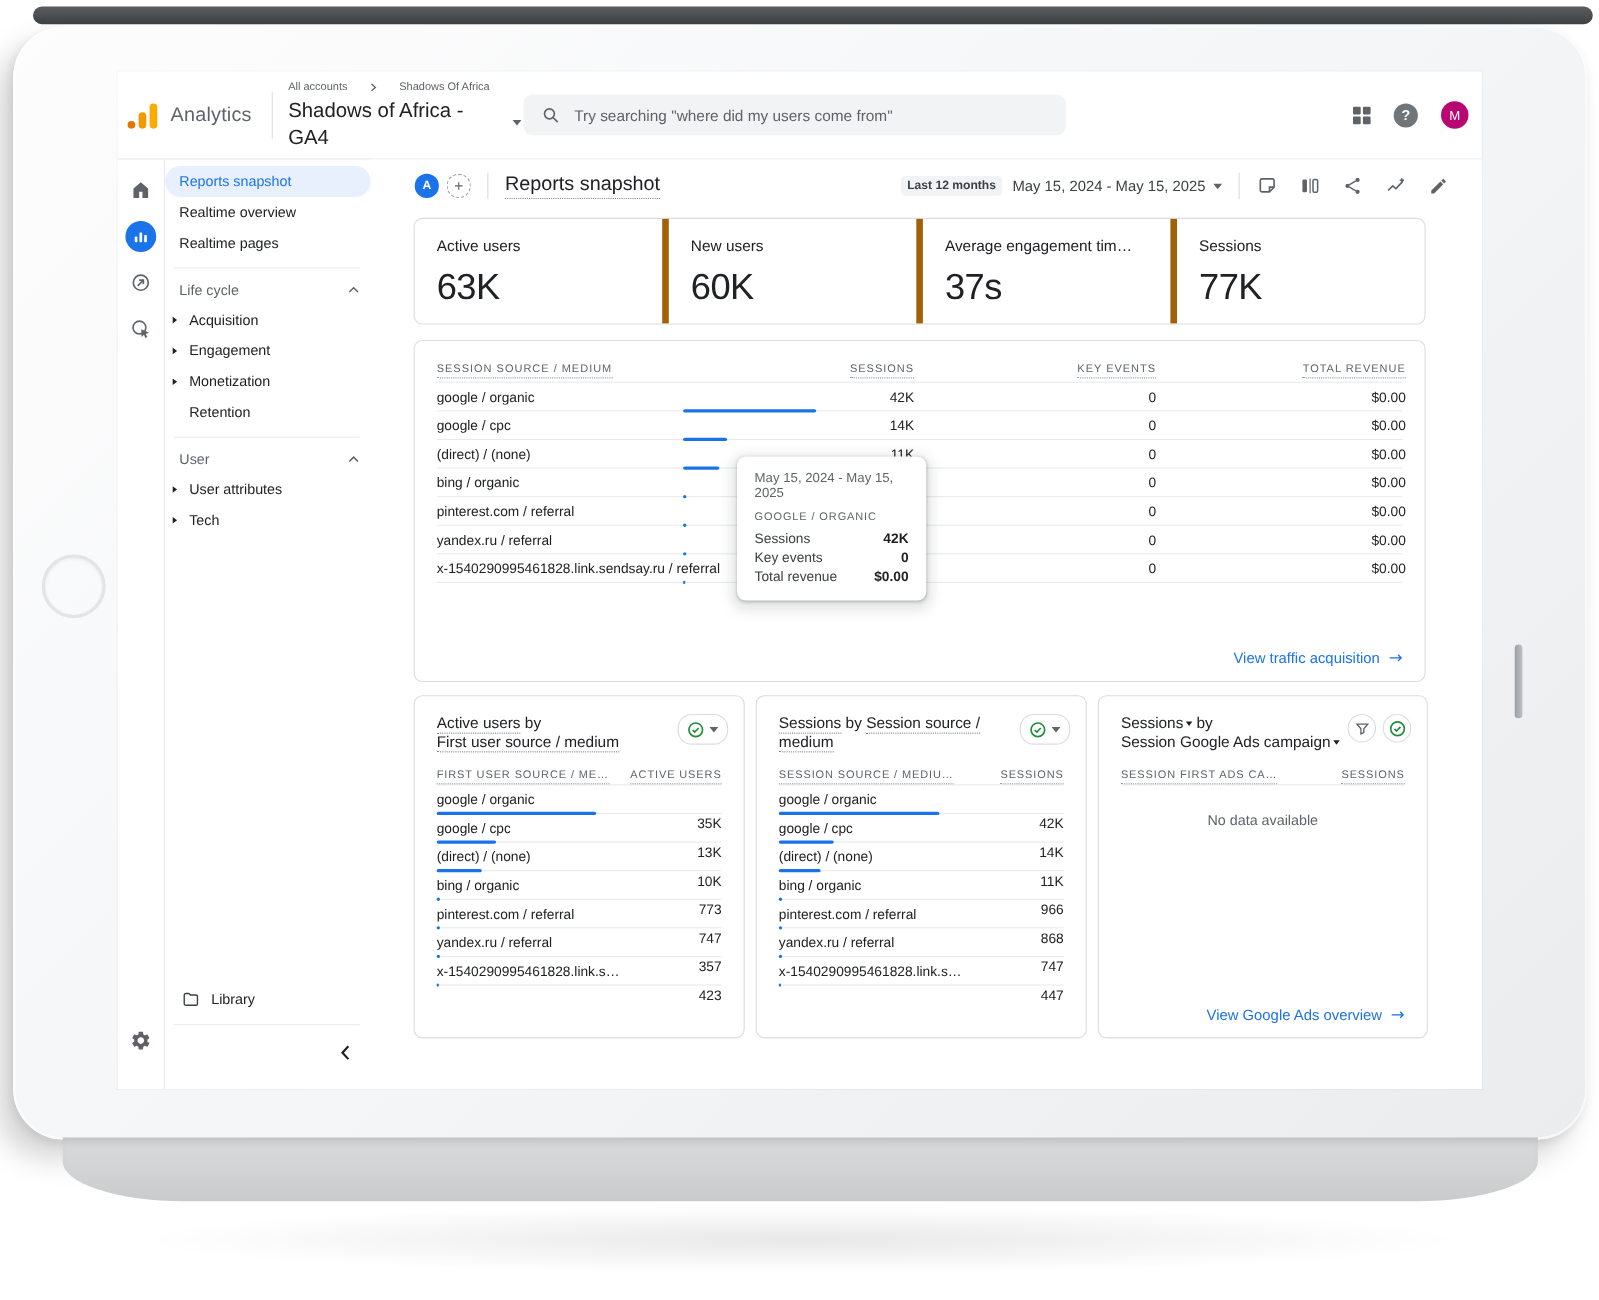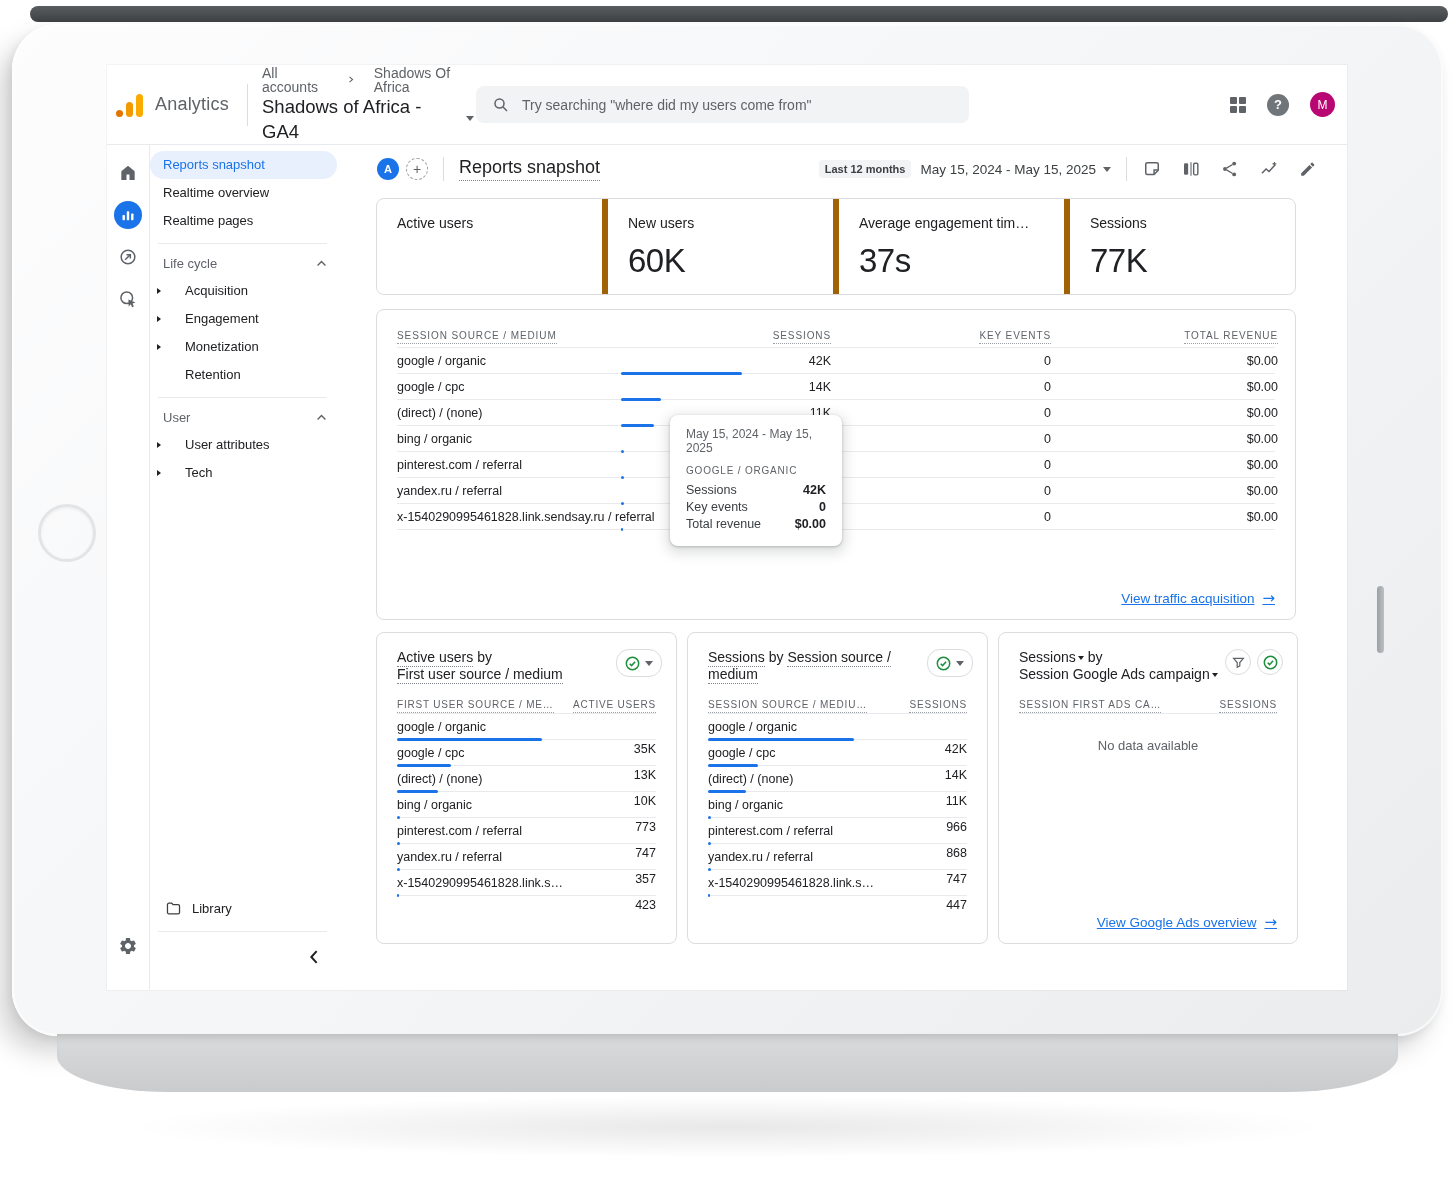--- a/index.html
+++ b/index.html
@@ -29,21 +29,21 @@
   
   .app-header{height:80px;display:flex;align-items:center;padding:0 6px 0 8px;border-bottom:1px solid #e8eaed;box-sizing:border-box;}
   .logo{display:flex;align-items:center;gap:12px;width:118px;flex:0 0 auto;cursor:pointer;}
   .logo-mark{position:relative;width:28px;height:24px;flex:0 0 auto;}
   .lm-dot{position:absolute;left:1px;bottom:0;width:7px;height:7px;border-radius:50%;background:#e37400;}
   .lm-bar1{position:absolute;left:11px;bottom:0;width:7px;height:15px;border-radius:3.5px;background:#f29900;}
   .lm-bar2{position:absolute;left:21px;bottom:0;width:7px;height:23px;border-radius:3.5px;background:#f9ab00;}
   .logo-text{font-size:18px;color:#5f6368;letter-spacing:.2px;}
   .header-div{width:1px;height:42px;background:#dadce0;margin:0 14px;flex:0 0 auto;}
   .property{width:212px;flex:0 0 auto;}
-  .crumbs{display:flex;align-items:center;gap:20px;font-size:14px;color:#5f6368;line-height:14px;cursor:pointer;}
+  .crumbs{display:flex;align-items:center;gap:20px;font-size:10px;color:#5f6368;line-height:14px;cursor:pointer;}
   .prop-title{display:flex;align-items:center;gap:7px;font-size:18.5px;color:#202124;line-height:25px;cursor:pointer;}
   .search{margin-left:2px;width:493px;height:37px;background:#f1f3f4;border-radius:8px;display:flex;
     align-items:center;gap:12px;padding:0 16px;box-sizing:border-box;cursor:text;}
   .search-ph{font-size:14px;color:#5f6368;}
   .header-actions{margin-left:auto;display:flex;align-items:center;gap:21px;padding-right:6px;}
   .grid-icon{width:16px;height:16px;display:grid;grid-template-columns:7px 7px;grid-template-rows:7px 7px;gap:2px;cursor:pointer;}
   .grid-icon span{background:#5f6368;border-radius:1px;}
   .help-btn{width:22px;height:22px;border-radius:50%;background:#70757a;color:#fff;font-size:13px;font-weight:bold;
     display:flex;align-items:center;justify-content:center;cursor:pointer;}
   .avatar{width:25px;height:25px;border-radius:50%;background:#b80672;color:#fff;font-size:12px;font-weight:500;
@@ -54,21 +54,21 @@
   .rail{width:43px;flex:0 0 auto;border-right:1px solid #e8eaed;position:relative;
     display:flex;flex-direction:column;align-items:center;padding-top:14px;gap:14px;box-sizing:border-box;}
   .rail-btn{width:28px;height:28px;display:flex;align-items:center;justify-content:center;cursor:pointer;}
   .rail-circle{width:28px;height:28px;border-radius:50%;background:#1a73e8;display:flex;align-items:center;justify-content:center;}
   .rail-gear{position:absolute;bottom:30px;left:50%;transform:translateX(-50%);}
 
   .sidenav{width:187px;flex:0 0 auto;display:flex;flex-direction:column;padding-top:6px;box-sizing:border-box;font-size:13px;}
   .sidenav ul{list-style:none;margin:0;padding:0;}
   .nav-item{height:28px;line-height:28px;padding-left:13px;color:#202124;cursor:pointer;white-space:nowrap;}
   .nav-item.selected{background:#e8f0fe;color:#1a73e8;font-weight:500;border-radius:16px;}
-  .nav-item.sub{display:flex;align-items:center;gap:24px;padding-left:7px;}
+  .nav-item.sub{display:flex;align-items:center;gap:11px;padding-left:7px;}
   .nav-sep{height:1px;background:#e8eaed;margin:8px 10px 8px 8px;}
   .nav-section{display:flex;align-items:center;justify-content:space-between;color:#5f6368;
     padding:4px 10px 6px 13px;cursor:pointer;}
   .tri-right{width:0;height:0;border-top:3.5px solid transparent;border-bottom:3.5px solid transparent;
     border-left:4.5px solid #202124;flex:0 0 auto;}
   .sidenav-bottom{margin-top:auto;padding-bottom:26px;}
   .library{display:flex;align-items:center;gap:10px;padding-left:15px;height:30px;cursor:pointer;color:#202124;}
   .collapse{display:flex;justify-content:flex-end;padding:10px 18px 0 0;}
   .collapse svg{cursor:pointer;}
 
@@ -89,21 +89,21 @@
     border-top:5px solid #5f6368;display:inline-block;}
   .tb-tri{margin-left:7px;cursor:pointer;}
   .tb-icons{display:flex;align-items:center;gap:19px;}
   .tb-icons .icon-btn{cursor:pointer;display:flex;align-items:center;}
 
   
   .card{position:absolute;background:#fff;border:1px solid #dadce0;border-radius:8px;box-sizing:border-box;}
   .dotted{border-bottom:1px dotted #80868b;padding-bottom:1px;}
   .dotted-h{border-bottom:1px dotted #9aa0a6;padding-bottom:2px;}
   .card-link{position:absolute;right:20px;bottom:12px;display:flex;align-items:center;gap:8px;
-    color:#1a73e8;font-size:13.5px;font-weight:500;cursor:pointer;text-decoration:underline;}
+    color:#1a73e8;font-size:13.5px;font-weight:500;cursor:pointer;}
   .link-arrow{font-size:15px;font-family:"DejaVu Sans",sans-serif;}
   .sel-pill{height:26px;border:1px solid #dadce0;border-radius:13px;display:flex;align-items:center;
     gap:5px;padding:0 8px;cursor:pointer;background:#fff;}
   .circle-btn{width:26px;height:26px;border-radius:50%;border:1px solid #dadce0;display:flex;
     align-items:center;justify-content:center;cursor:pointer;background:#fff;box-sizing:border-box;}
 
   
   .metrics-card{left:39px;top:53px;width:920px;height:97px;display:flex;}
   .metric-col{flex:1;padding:16px 0 0 20px;box-sizing:border-box;}
   .metric-col + .metric-col{border-left:6px solid #a16207;}
@@ -360,20 +360,21 @@
                   <path d="M4 16.7V20h3.3L17.8 9.5l-3.3-3.3zM20.4 6.9c.35-.35.35-.9 0-1.25l-2.05-2.05a.88.88 0 0 0-1.25 0l-1.6 1.6 3.3 3.3z"></path>
                 </svg>
             </span>
           </div>
         </div>
 
         <section class="card metrics-card">
 
         <div class="metric-col">
             <div class="metric-label">Active users</div>
+            <div class="metric-value">63K</div>
           </div>
             <div class="metric-col">
             <div class="metric-label">New users</div>
             <div class="metric-value">60K</div>
           </div>
             <div class="metric-col">
             <div class="metric-label">Average engagement tim…</div>
             <div class="metric-value">37s</div>
           </div>
             <div class="metric-col">

